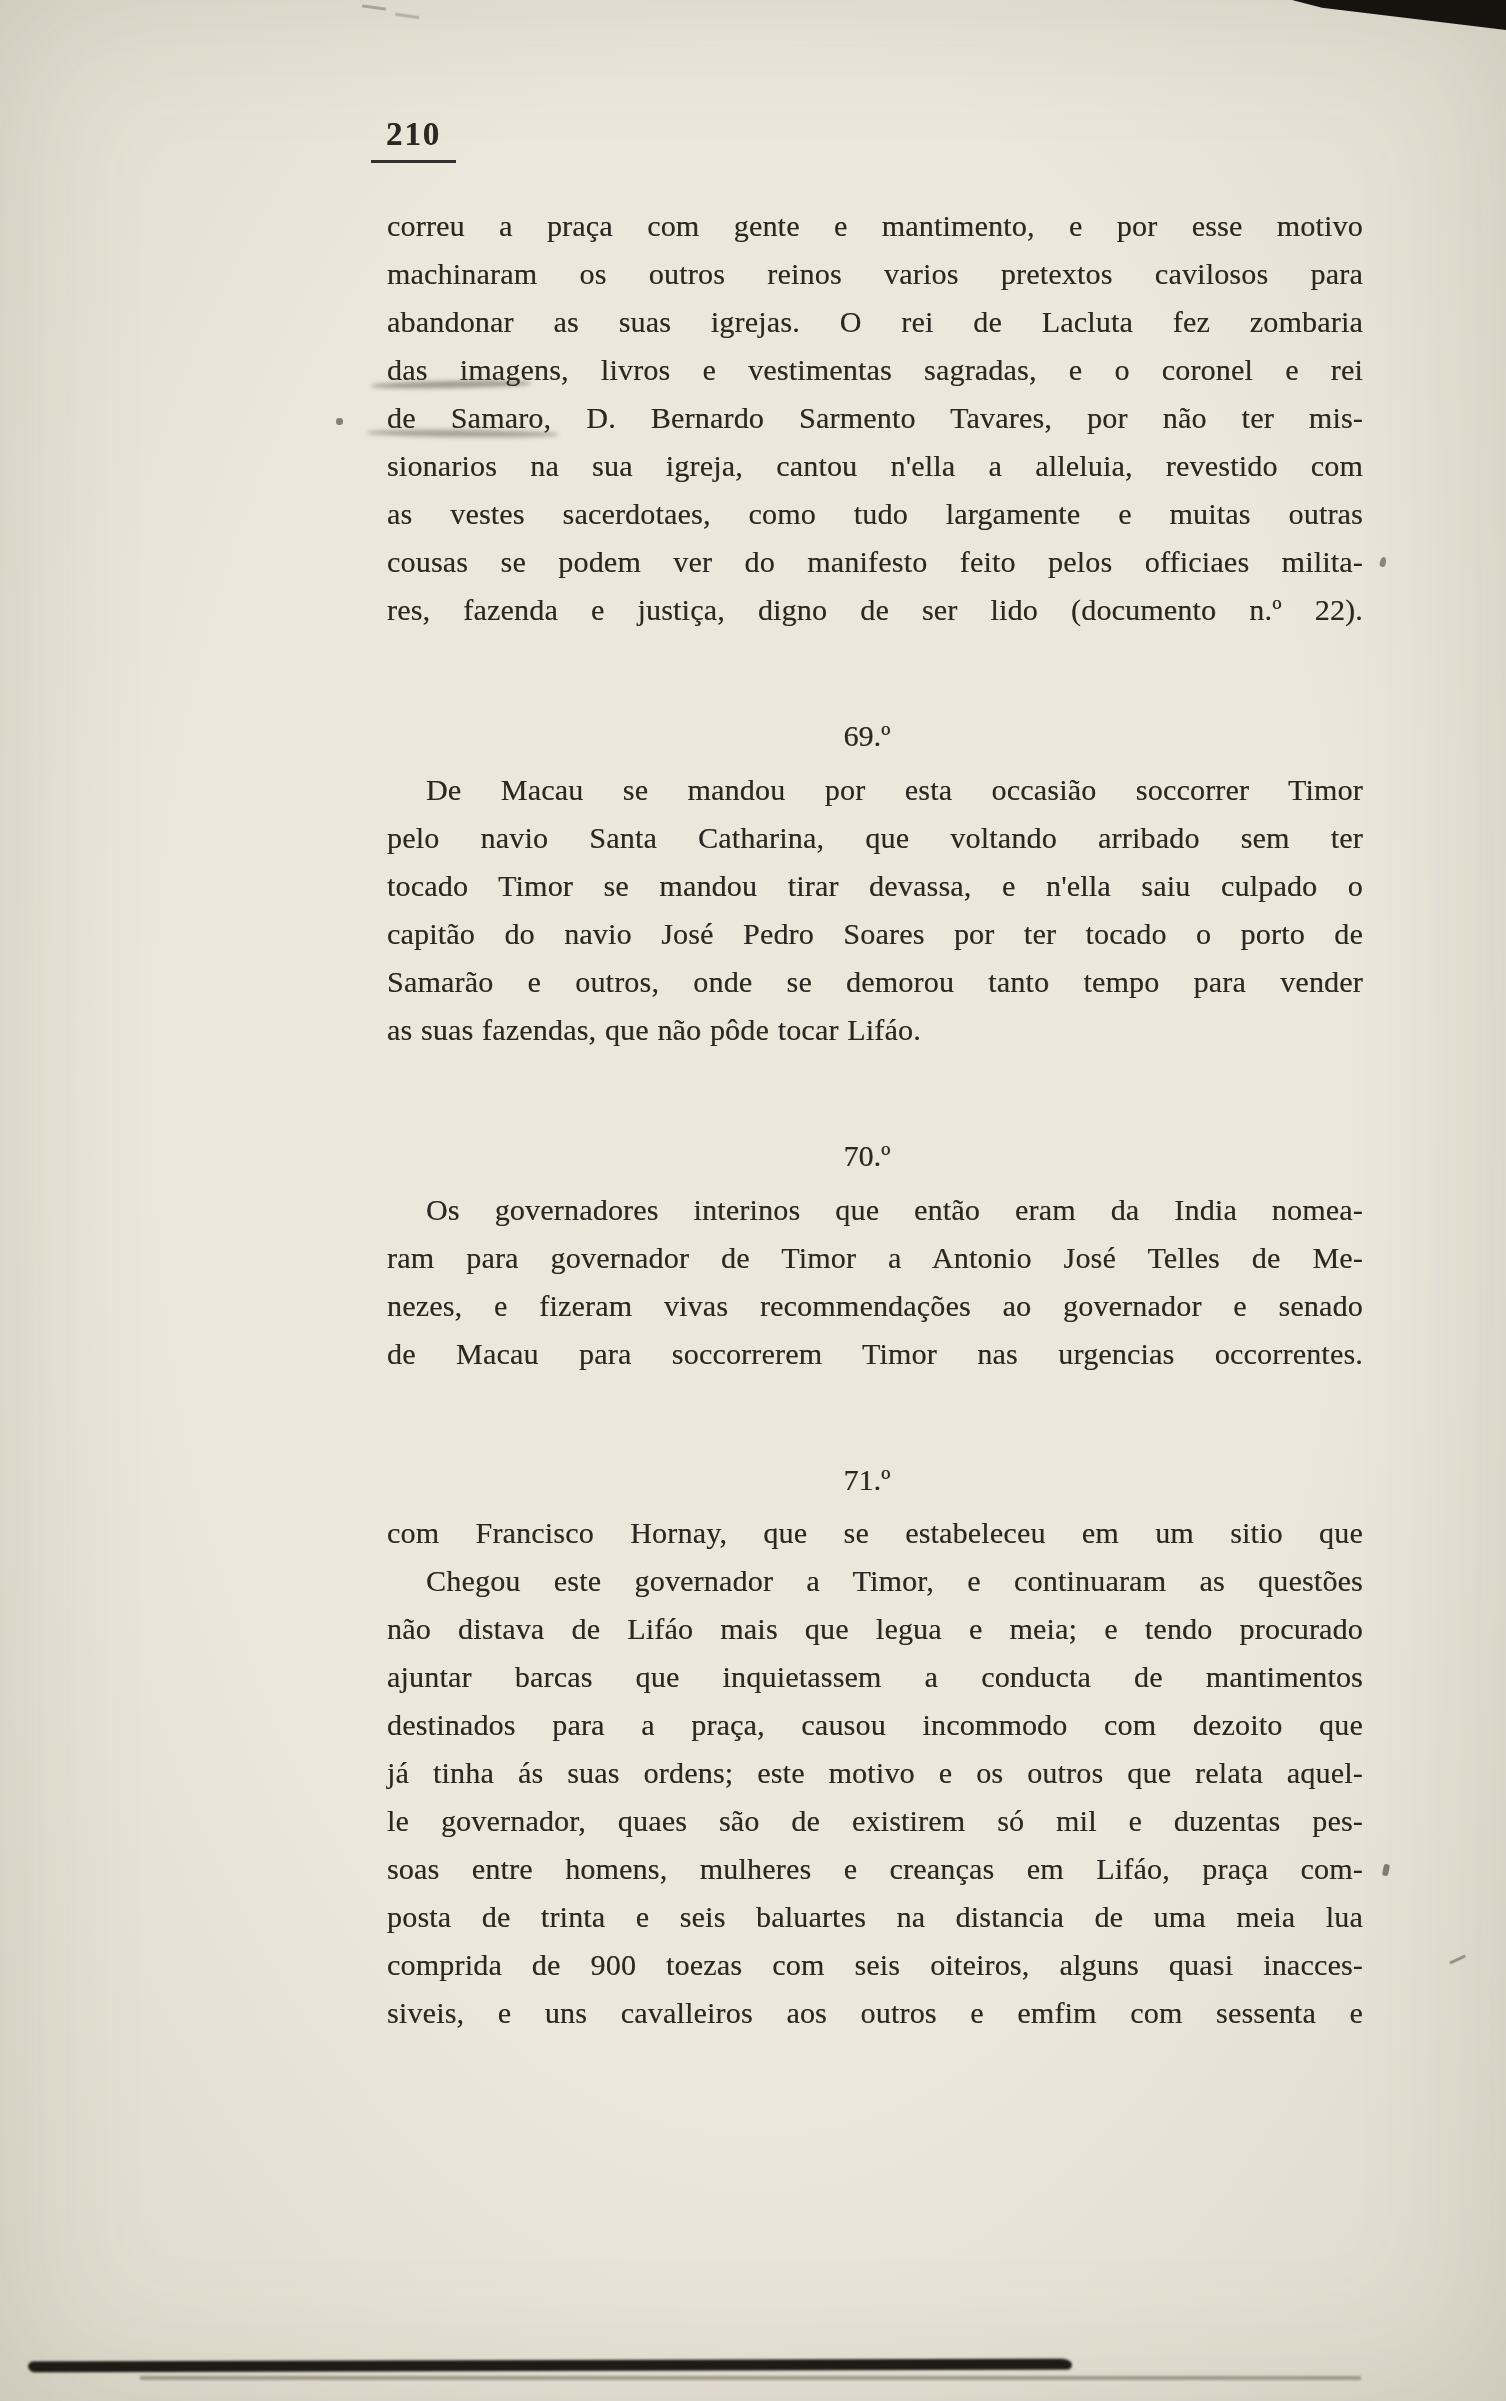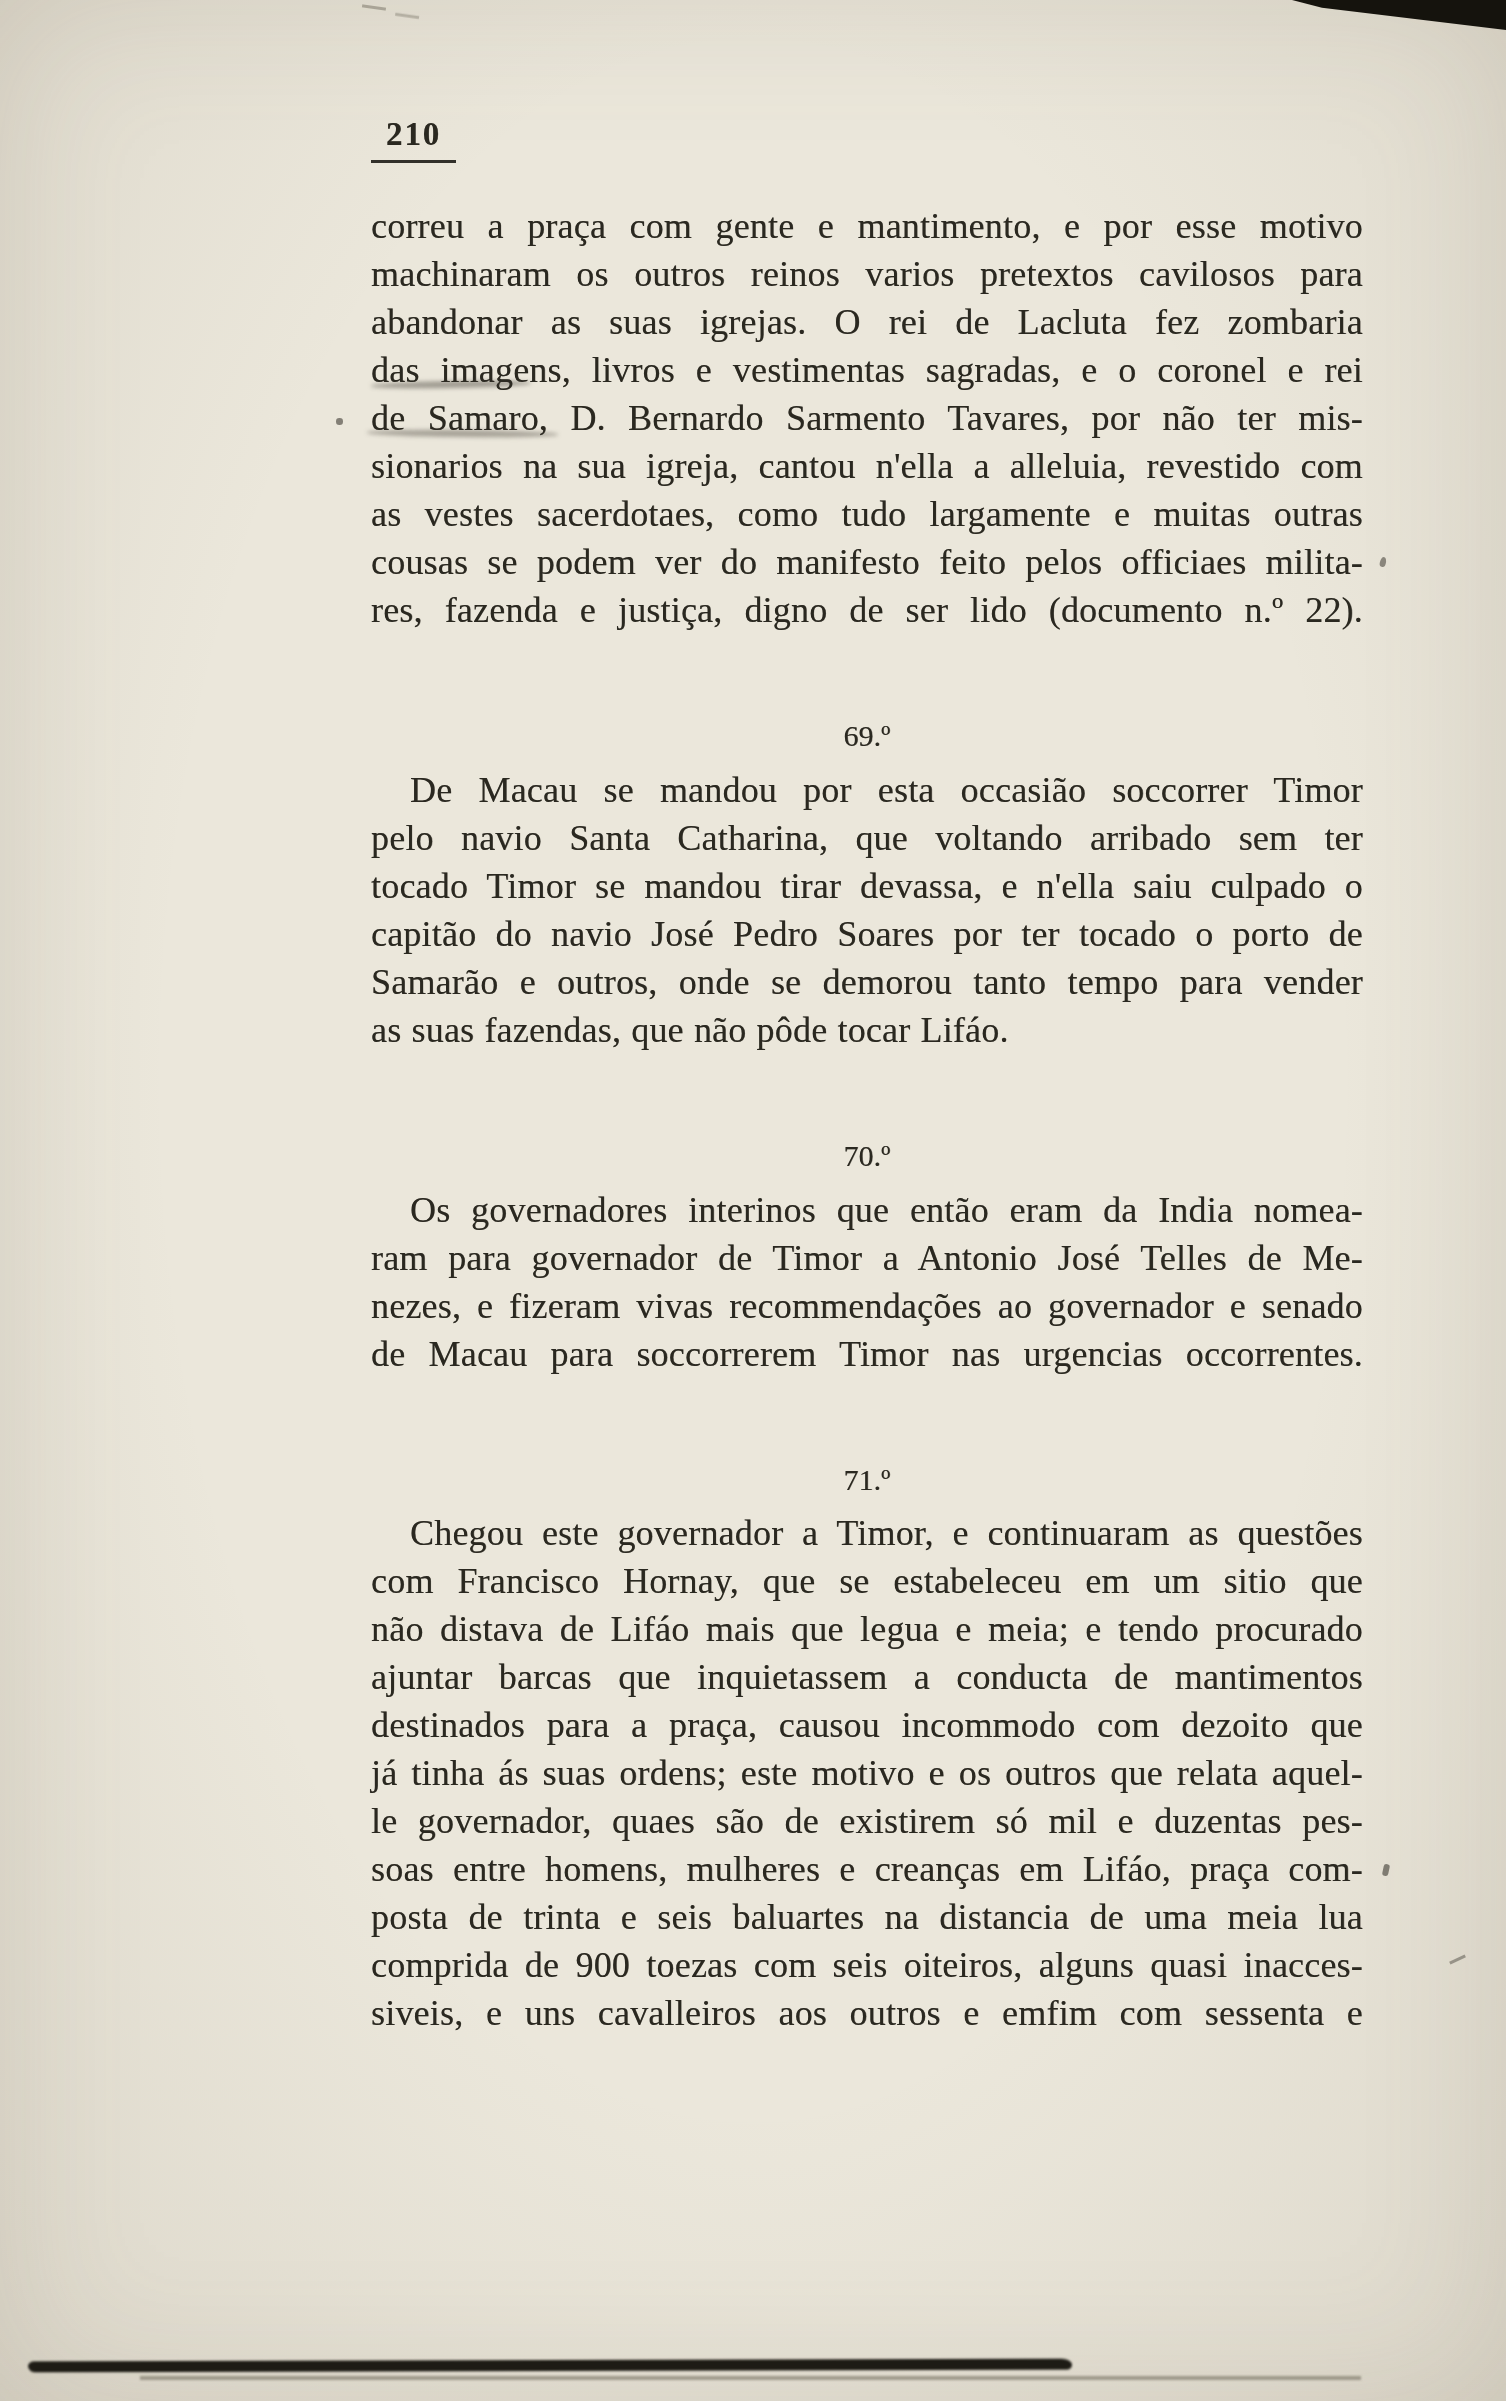--- a/index.html
+++ b/index.html
@@ -30,26 +30,27 @@
     display: inline-block;
     font-size: 33px;
     font-weight: bold;
     letter-spacing: 1.9px;
     padding: 0 15px 8.4px 15px;
     border-bottom: 3.7px solid #32302a;
     line-height: 35px;
   }
   .para { margin: 0; }
   .line {
-    font-size: 36px;
+    font-size: 30px;
     line-height: 48px;
     letter-spacing: 0.2px;
     word-spacing: 0.9px;
     text-align: justify;
     text-align-last: justify;
+    margin-left: 16px;
   }
   .line.endline { text-align-last: left; }
   .line.indent { text-indent: 39px; }
   .italic { }
   .section-heading {
     font-size: 30px;
     line-height: 48px;
     text-align: center;
     margin-top: 78px;
     margin-bottom: 5.6px;
@@ -168,22 +169,22 @@
   <div class="para">
     <div class="line indent">Os governadores interinos que então eram da India nomea-</div>
     <div class="line">ram para governador de Timor a Antonio José Telles de Me-</div>
     <div class="line">nezes, e fizeram vivas recommendações ao governador e senado</div>
     <div class="line">de Macau para soccorrerem Timor nas urgencias occorrentes.</div>
   </div>
 
   <div class="section-heading">71.º</div>
 
   <div class="para">
+    <div class="line">com Francisco Hornay, que se estabeleceu em um sitio que</div>
     <div class="line indent">Chegou este governador a Timor, e continuaram as questões</div>
-    <div class="line">com Francisco Hornay, que se estabeleceu em um sitio que</div>
     <div class="line">não distava de Lifáo mais que legua e meia; e tendo procurado</div>
     <div class="line">ajuntar barcas que inquietassem a conducta de mantimentos</div>
     <div class="line">destinados para a praça, causou incommodo com dezoito que</div>
     <div class="line">já tinha ás suas ordens; este motivo e os outros que relata aquel-</div>
     <div class="line">le governador, quaes são de existirem só mil e duzentas pes-</div>
     <div class="line">soas entre homens, mulheres e creanças em Lifáo, praça com-</div>
     <div class="line">posta de trinta e seis baluartes na distancia de uma meia lua</div>
     <div class="line">comprida de 900 toezas com seis oiteiros, alguns quasi inacces-</div>
     <div class="line">siveis, e uns cavalleiros aos outros e emfim com sessenta e</div>
   </div>

